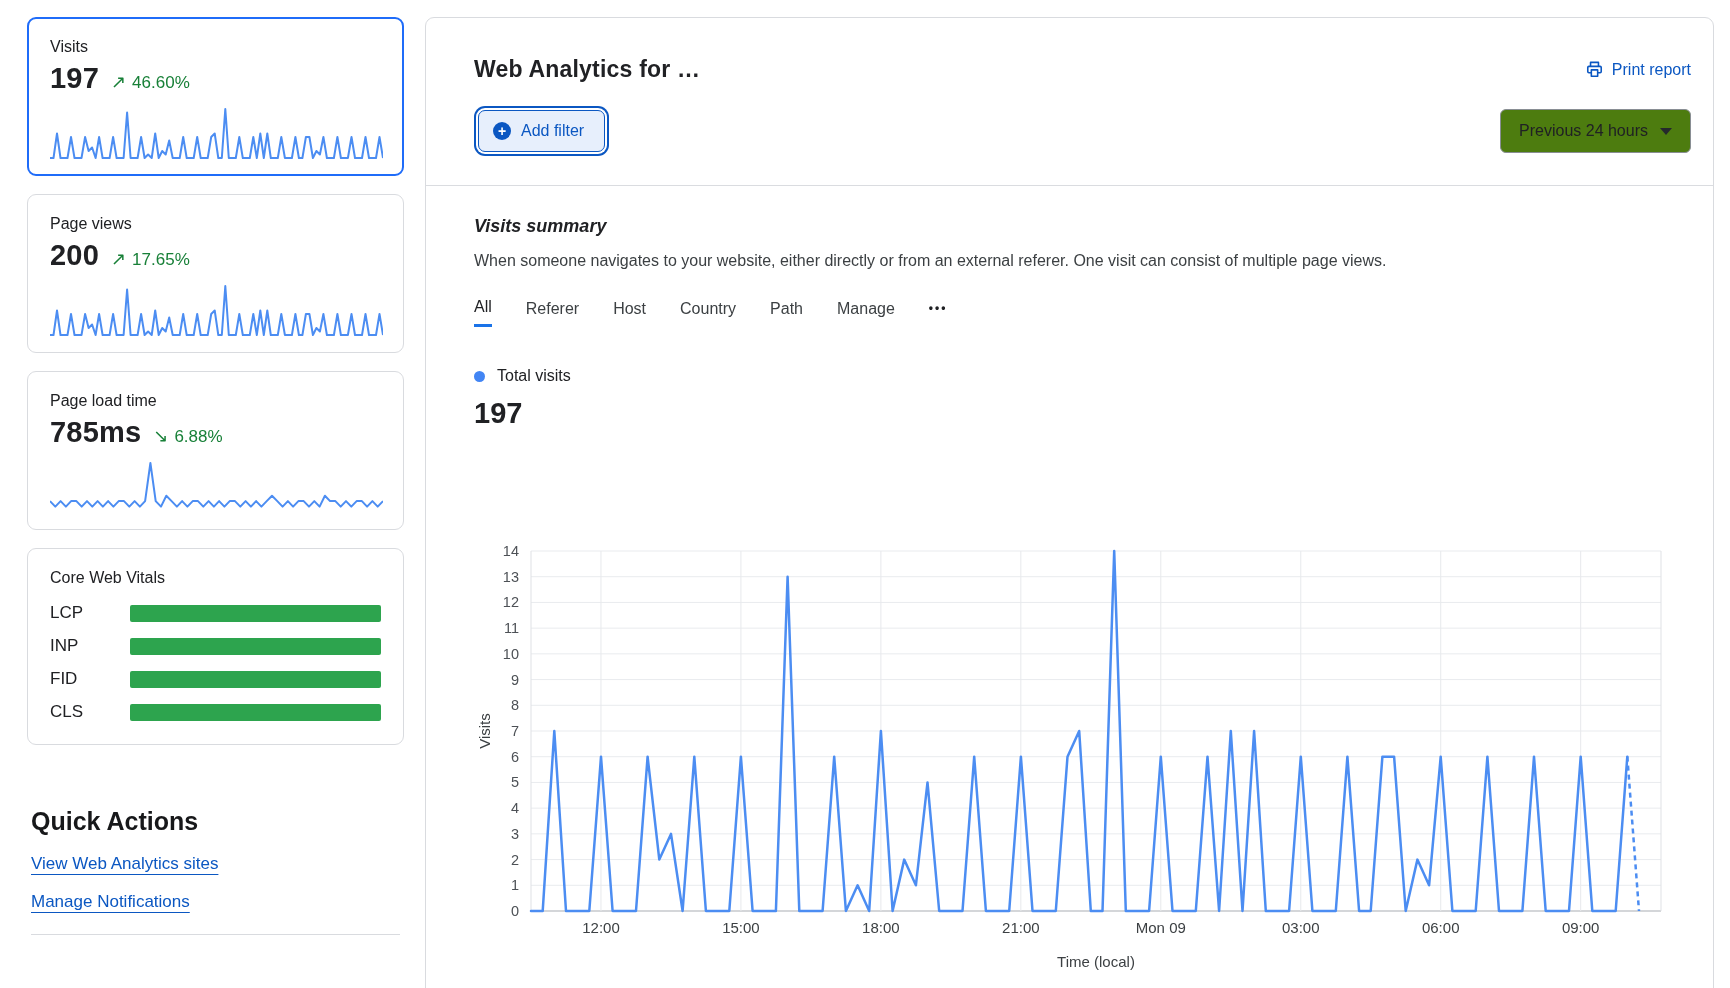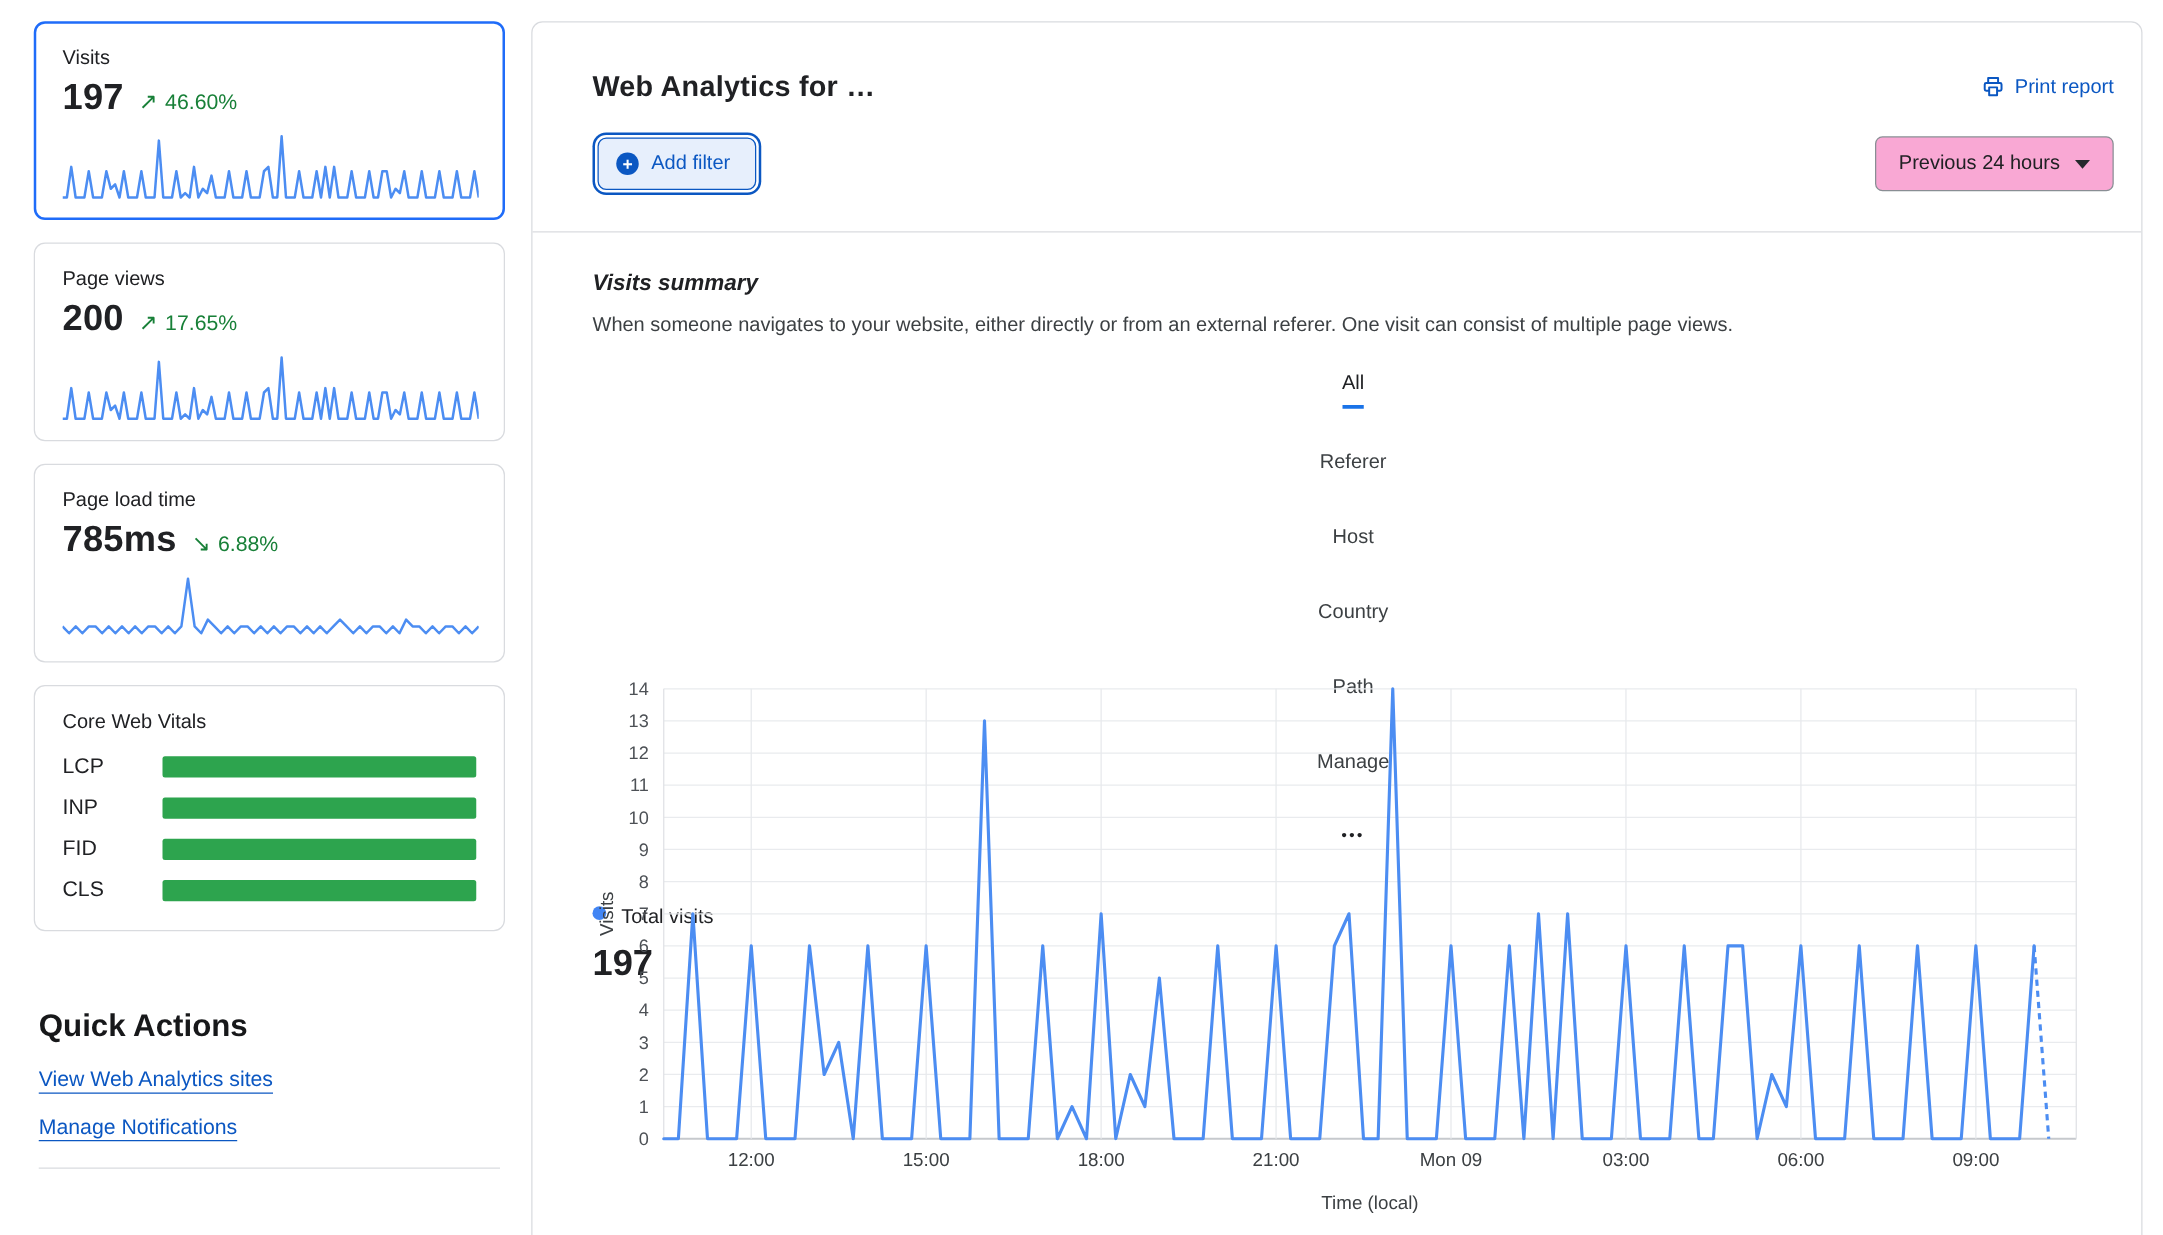--- a/index.html
+++ b/index.html
@@ -52,36 +52,36 @@
     display:inline-flex;align-items:center;gap:10px;cursor:pointer;
     background:#e7effc;border:1px solid var(--blue-link);border-radius:7px;
     padding:11px 20px 11px 14px;font-size:16px;color:var(--blue-link);font-weight:500;
     box-shadow:0 0 0 2px #ffffff,0 0 0 4px var(--blue-link);margin-left:4px;
   }
   .plus-badge{
     width:18px;height:18px;border-radius:50%;background:var(--blue-link);color:#fff;
     display:inline-flex;align-items:center;justify-content:center;font-size:14px;font-weight:700;line-height:1;
   }
   .range-btn{
-    display:inline-flex;align-items:center;gap:12px;cursor:pointer;background:#f9a8d4;
+    display:inline-flex;align-items:center;gap:12px;cursor:pointer;background:#4d7c0f;
     border:1px solid #898e94;border-radius:6px;padding:12px 18px;font-size:16px;color:#202124;
   }
   .caret-down{
     width:0;height:0;border-left:6px solid transparent;border-right:6px solid transparent;
     border-top:7px solid #25282c;display:inline-block;
   }
   .header-divider{height:1px;background:#dadce0;}
   .panel-body{padding:30px 22px 0 48px;}
   .summary-title{font-size:18px;font-weight:700;margin:0;font-style:italic;}
   .summary-desc{font-size:16px;color:#3c4043;margin-top:15px;max-width:1200px;}
-  .tabs{display:flex;align-items:center;gap:34px;margin-top:28px;list-style:none;padding:0;flex-direction:column;}
+  .tabs{display:flex;align-items:center;gap:34px;margin-top:28px;list-style:none;padding:0;}
   .tab{font-size:16px;color:#3c4043;cursor:pointer;padding-bottom:8px;}
   .tab.active{color:#202124;border-bottom:3px solid #1a73e8;}
   .tab.more{font-size:12px;letter-spacing:2px;font-weight:700;color:#202124;padding-bottom:10px;}
-  .legend-row{display:flex;align-items:flex-start;gap:12px;margin-top:40px;}
+  .legend-row{display:flex;align-items:center;gap:12px;margin-top:40px;}
   .legend-dot{width:11px;height:11px;border-radius:50%;background:#4285f4;display:inline-block;}
   .legend-label{font-size:16px;color:#202124;}
   .total-value{font-size:29px;font-weight:700;margin-top:12px;}
   .chart-wrap{position:absolute;left:38px;top:523px;width:1240px;height:455px;}
   text{font-family:"Liberation Sans","DejaVu Sans",sans-serif;}
 </style>
 </head>
 <body>
 
 <div class="page">

